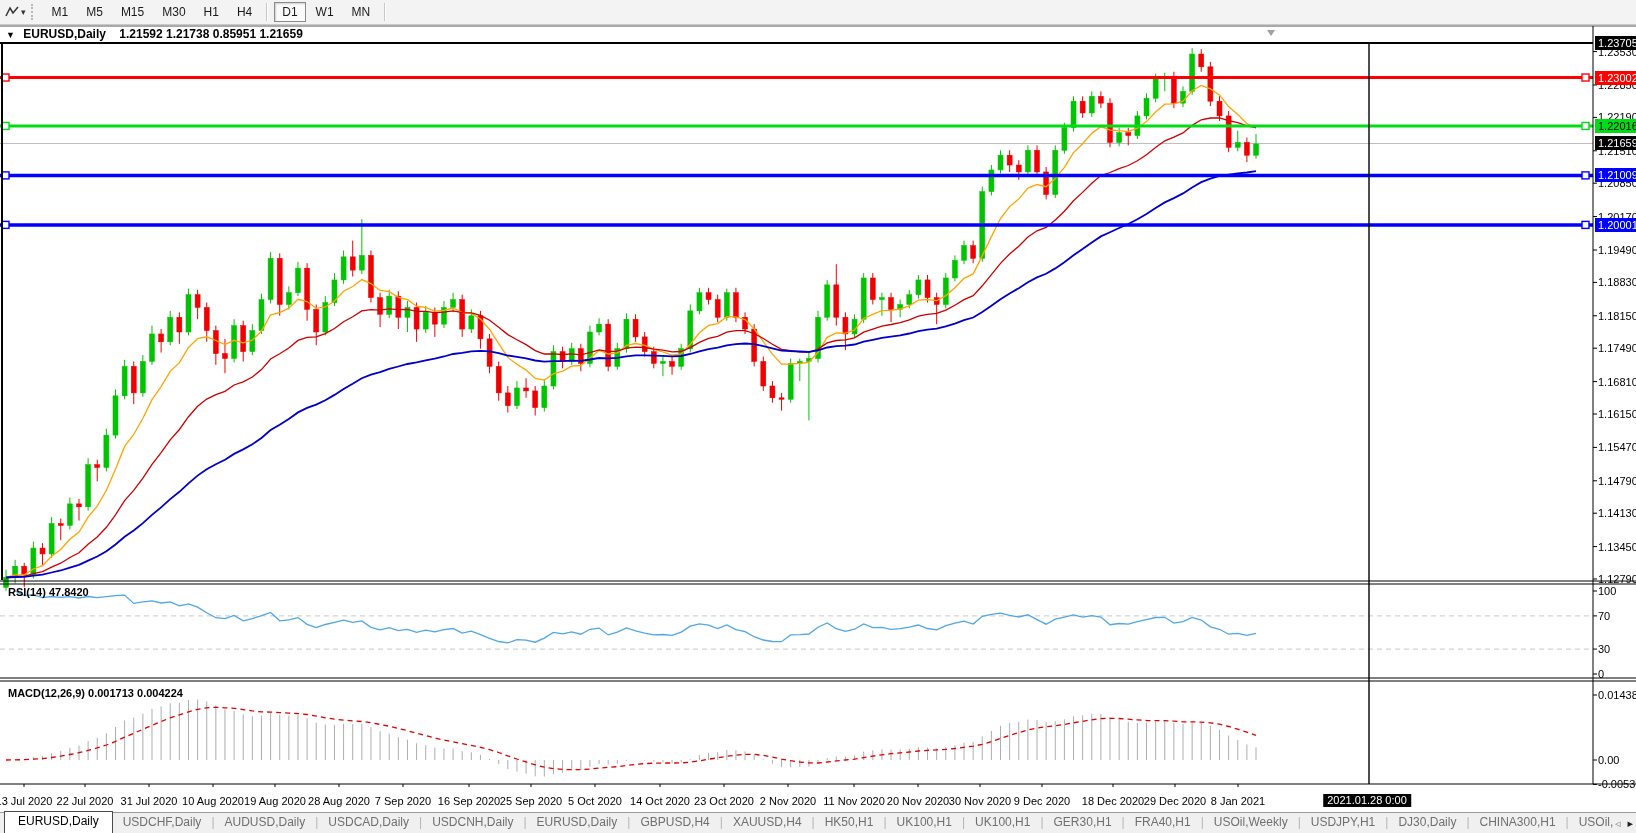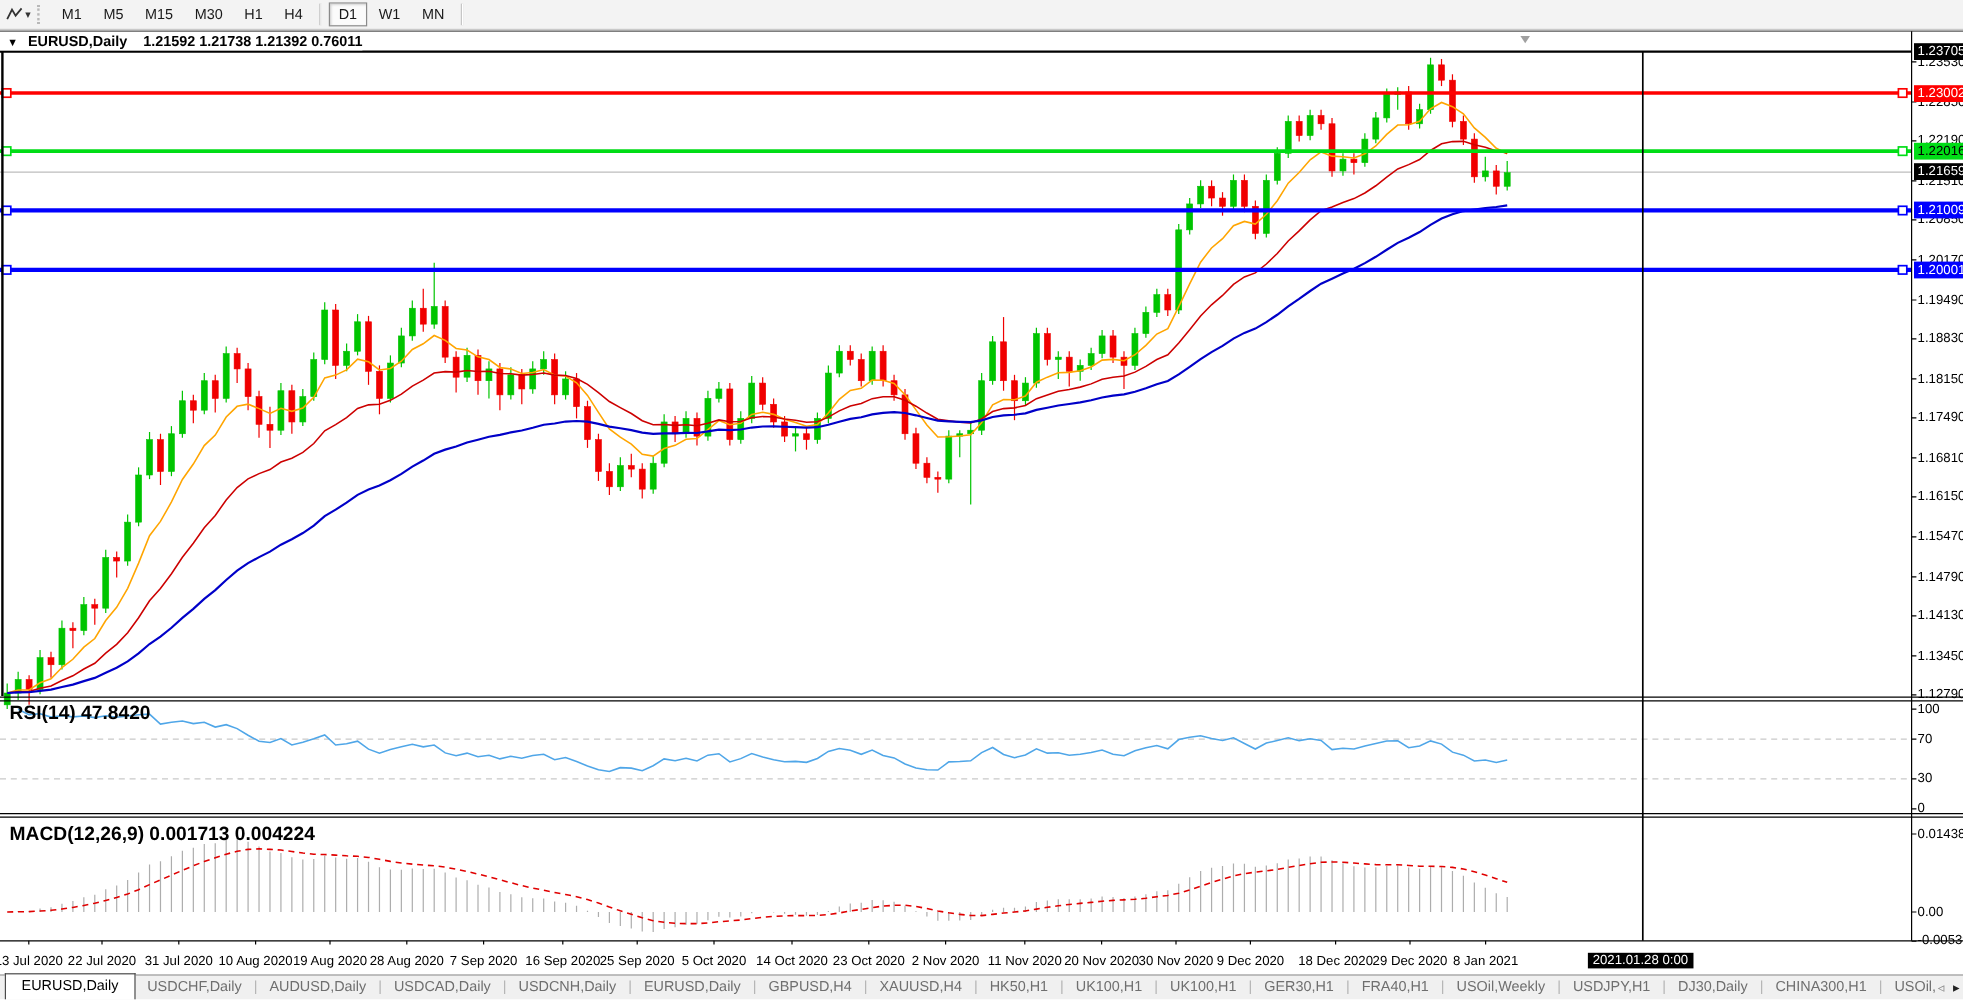--- a/index.html
+++ b/index.html
@@ -13,21 +13,21 @@
   .grip{width:4px;height:16px;border-left:2px dotted #b8b8b8;margin:0 6px 0 2px;}
   .tf{font-size:12px;color:#1a1a1a;height:20px;padding:0 7px;margin:0 1px;background:transparent;
     border:1px solid transparent;font-family:"Liberation Sans",sans-serif;}
   .tf.active{background:#fbfbfb;border:1px solid #8a8a8a;box-shadow:inset 1px 1px 2px rgba(0,0,0,.18);}
   .tbsep{width:1px;height:18px;background:#c6c6c6;border-right:1px solid #fff;margin:0 5px;}
   
   .chart-title{position:absolute;left:0;top:27px;height:15px;background:#fff;font-size:12px;
     font-weight:bold;color:#000;white-space:nowrap;z-index:5;padding-left:6px;}
   .chart-title .tri{font-size:9px;font-weight:normal;margin-right:5px;}
   .chart-title .vals{margin-left:10px;}
-  .panel-label{position:absolute;font-size:16px;font-weight:bold;color:#000;z-index:5;white-space:nowrap;}
+  .panel-label{position:absolute;font-size:11px;font-weight:bold;color:#000;z-index:5;white-space:nowrap;}
   
   .atick{position:absolute;left:1598px;font-size:11px;color:#000;transform:translateY(-50%);white-space:nowrap;z-index:6;}
   .abadge{position:absolute;left:1595px;font-size:11px;transform:translateY(-50%);height:14px;line-height:14px;
     padding:0 3px;white-space:nowrap;z-index:7;}
   .dlabel{position:absolute;top:795px;font-size:11px;color:#000;transform:translateX(-50%);white-space:nowrap;z-index:6;}
   .dbadge{position:absolute;top:794px;font-size:11px;background:#000;color:#fff;transform:translateX(-50%);
     height:13px;line-height:13px;padding:0 4px;white-space:nowrap;z-index:7;}
   .shiftmark{position:absolute;left:1267px;top:30px;width:0;height:0;border-left:4px solid transparent;
     border-right:4px solid transparent;border-top:6px solid #a0a0a0;z-index:5;}
   
@@ -65,21 +65,21 @@
         <button class="tf active">D1</button>
         <button class="tf">W1</button>
         <button class="tf">MN</button>
         <span class="tbsep"></span>
       </div>
   </div>
 
   <div class="chart-title">
     <span class="tri">▼</span>
     <span class="sym">EURUSD,Daily</span>
-    <span class="vals">1.21592 1.21738 1.21392 0.76011</span>
+    <span class="vals">1.21592 1.21738 0.85951 1.21659</span>
   </div>
 
   <div class="shiftmark"></div>
 
   <div class="panel-label" style="left:8px;top:586px">RSI(14) 47.8420</div>
   <div class="panel-label" style="left:8px;top:687px">MACD(12,26,9) 0.001713 0.004224</div>
 
   <svg id="chart-canvas" width="1636" height="833">
       <rect x="0" y="26" width="1593" height="758" fill="#ffffff"></rect>
       <line x1="0" y1="143.47237746220753" x2="1593" y2="143.47237746220753" stroke="#BDBDBD" stroke-width="1"></line>

